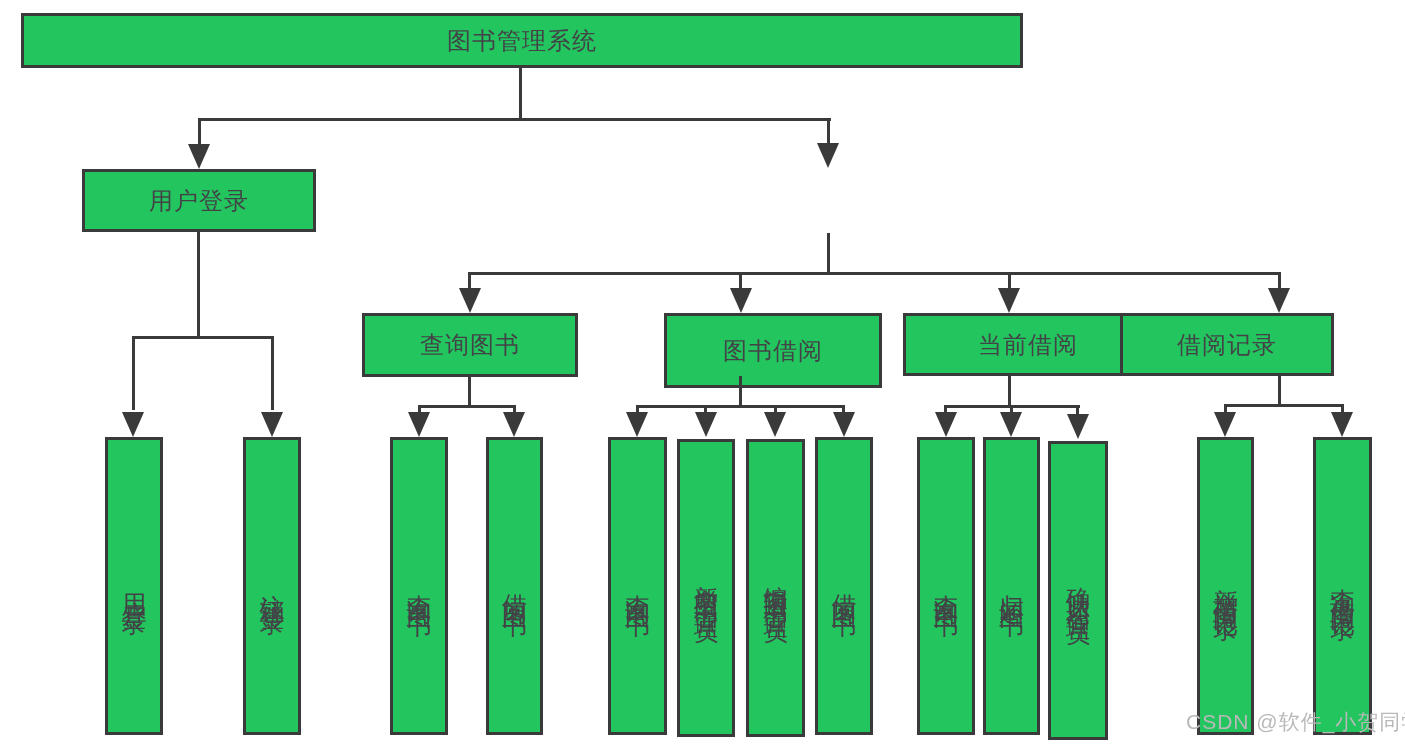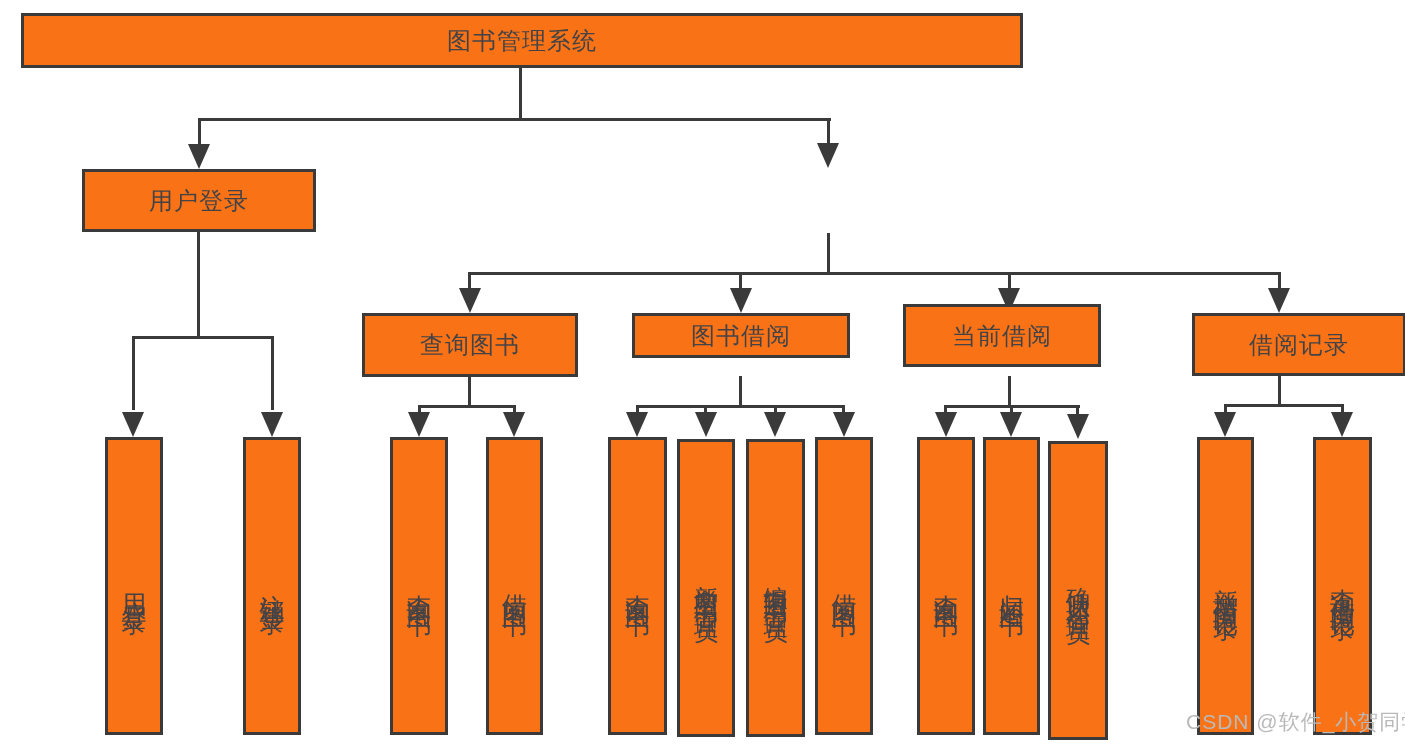--- a/index.html
+++ b/index.html
@@ -3,21 +3,21 @@
 <meta charset="utf-8">
 <style>
   * { margin:0; padding:0; box-sizing:border-box; }
   html,body { background:#ffffff; }
   body { font-family:"Liberation Sans", sans-serif; }
   .canvas {
     position:relative; width:1405px; height:747px;
     background:var(--bg,#ffffff); overflow:hidden;
   }
   .box {
-    position:absolute; background:#f97316;
+    position:absolute; background:#22c55e;
     border:3px solid var(--line,#3a3a3a);
     display:flex; align-items:center; justify-content:center;
     color:var(--text,#434347);
   }
   .hlabel { font-size:24px; letter-spacing:1px; }
   .vlabel {
     writing-mode:vertical-rl; text-orientation:mixed;
     font-size:25px; letter-spacing:6px; line-height:1;
     color:var(--text,#434347); white-space:nowrap;
   }
@@ -69,27 +69,27 @@
   <div class="line" style="left:739px;top:272px;width:3px;height:18px"></div>
   <div class="arrowhead" style="left:730px;top:288px"></div>
   <div class="line" style="left:1008px;top:272px;width:3px;height:18px"></div>
   <div class="arrowhead" style="left:998px;top:288px"></div>
   <div class="line" style="left:1278px;top:272px;width:3px;height:18px"></div>
   <div class="arrowhead" style="left:1268px;top:288px"></div>
 
   <div class="box" style="left:362px;top:313px;width:216px;height:64px">
     <span class="hlabel">查询图书</span>
   </div>
-  <div class="box" style="left:632px;top:313px;width:218px;height:45px">
+  <div class="box" style="left:664px;top:313px;width:218px;height:75px">
     <span class="hlabel">图书借阅</span>
   </div>
-  <div class="box" style="left:903px;top:304px;width:198px;height:63px">
+  <div class="box" style="left:903px;top:313px;width:250px;height:63px">
     <span class="hlabel">当前借阅</span>
   </div>
-  <div class="box" style="left:1192px;top:313px;width:214px;height:63px">
+  <div class="box" style="left:1120px;top:313px;width:214px;height:63px">
     <span class="hlabel">借阅记录</span>
   </div>
 
   <div class="line" style="left:468px;top:377px;width:3px;height:31px"></div>
   <div class="line" style="left:418px;top:405px;width:98px;height:3px"></div>
   <div class="line" style="left:418px;top:405px;width:3px;height:10px"></div>
   <div class="arrowhead" style="left:408px;top:412px"></div>
   <div class="line" style="left:513px;top:405px;width:3px;height:10px"></div>
   <div class="arrowhead" style="left:503px;top:412px"></div>
 

